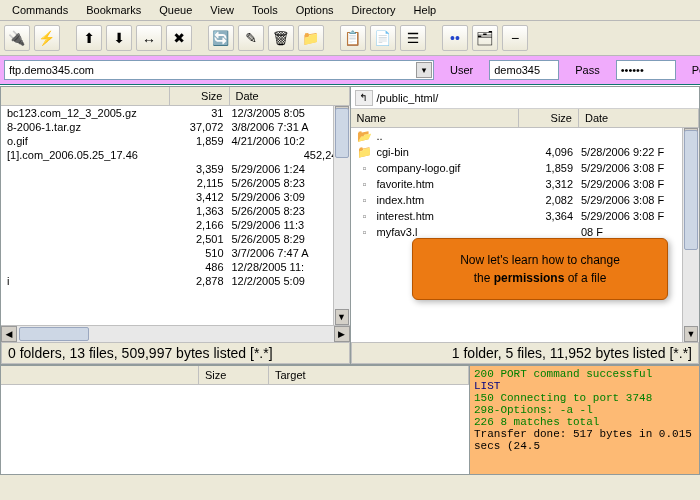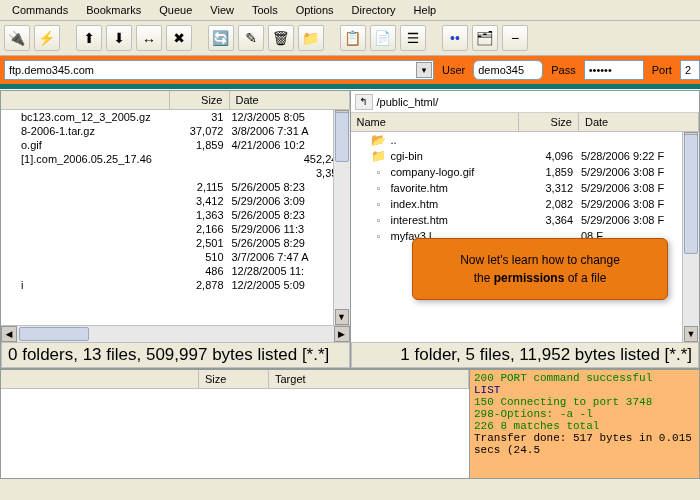--- a/index.html
+++ b/index.html
@@ -9,21 +9,21 @@
   
   .menubar { display:flex; gap:2px; padding:2px 4px; background:#ece9d8; border-bottom:1px solid #b8b8b8;}
   .menubar span { padding:2px 8px; cursor:default; }
 
   
   .toolbar { display:flex; align-items:center; gap:4px; padding:4px 4px; border-bottom:1px solid #b8b8b8;}
   .tbtn { width:26px; height:26px; border:1px solid #c0c0c0; background:linear-gradient(#fff,#ece9d8); display:flex; align-items:center; justify-content:center; font-size:14px; border-radius:2px;}
   .tsep { width:8px; }
 
   
-  .connbar { display:flex; align-items:center; gap:6px; padding:4px 4px; border-bottom:5px solid #0f766e; background:#f97316;}
+  .connbar { display:flex; align-items:center; gap:14px; padding:4px 4px; border-bottom:1px solid #0f766e; background:#f0abfc;}
   .connbar input { font: inherit; padding:2px 4px; border:1px solid #7f9db9; background:#fff; height:20px;}
   .connbar .host-wrap { position:relative; }
   .connbar .host-wrap input { width:430px; padding-right:20px;}
   .connbar .host-drop { position:absolute; right:2px; top:2px; width:16px; height:16px; background:#e3e3e3; border:1px solid #999; display:flex; align-items:center; justify-content:center; font-size:9px;}
   .connbar label { padding:0 2px; }
 
   
   .main { display:flex; height:280px; border-top:1px solid #fff;}
   .panel { flex:1; background:#fff; border:1px solid #919b9c; display:flex; flex-direction:column; overflow:hidden;}
   .panel.left { border-right:none;}
@@ -32,31 +32,31 @@
   .list-head { display:flex; background:#ece9d8; border-bottom:1px solid #c0c0c0; font-size:11px;}
   .list-head div { padding:3px 6px; border-right:1px solid #c0c0c0;}
   .col-name { flex:1; }
   .col-size { width:60px; text-align:right; }
   .col-date { width:120px; }
   .list-body { flex:1; overflow:hidden; position:relative;}
   .vscroll { position:absolute; right:0; top:0; bottom:0; width:17px; background:#e8e8e8; border-left:1px solid #c0c0c0;}
   .vscroll .thumb { position:absolute; left:1px; right:1px; top:2px; height:50px; background:#cdd7e5; border:1px solid #9aa7bf; border-radius:2px;}
   .vscroll .arr { position:absolute; left:1px; right:1px; height:16px; background:#d4d0c8; border:1px solid #999; display:flex; align-items:center; justify-content:center; font-size:9px;}
   .vscroll .arr.up { top:0;} .vscroll .arr.dn { bottom:0;}
-  .row { display:flex; padding:1px 6px; align-items:center;margin-left:14px; }
+  .row { display:flex; padding:1px 6px; align-items:center; }
   .row .ico { width:16px; height:14px; margin-right:4px; display:inline-flex; align-items:center; justify-content:center; font-size:11px;}
   .row .nm { flex:1; white-space:nowrap; overflow:hidden; text-overflow:ellipsis;}
   .row .sz { width:60px; text-align:right;}
   .row .dt { width:120px; padding-left:8px;}
   .hscroll { height:17px; background:#e8e8e8; border-top:1px solid #c0c0c0; position:relative;}
   .hscroll .arr { position:absolute; top:0; bottom:0; width:16px; background:#d4d0c8; border:1px solid #999; display:flex; align-items:center; justify-content:center; font-size:9px;}
   .hscroll .arr.l{left:0;} .hscroll .arr.r{right:0;}
   .hscroll .thumb{position:absolute; top:1px; bottom:1px; left:18px; width:70px; background:#cdd7e5; border:1px solid #9aa7bf; border-radius:2px;}
 
-  .statusbar { background:#ece9d8; border:1px solid #c0c0c0; padding:2px 6px; font-size:17px; }
+  .statusbar { background:#ece9d8; border:1px solid #c0c0c0; padding:2px 6px; font-size:14px; }
 
   
   .bottom { display:flex; height:110px; }
   .queue { flex:1; background:#fff; border:1px solid #919b9c; display:flex; flex-direction:column;}
   .log { width:230px; background:#fdba74; border:1px solid #919b9c; border-left:none; font-family:"Courier New",monospace; font-size:11px; padding:2px 4px; overflow:hidden;}
   .log .ok { color:#008000;}
   .log .info { color:#000080;}
 
   
   .callout { position:absolute; left:412px; top:238px; width:256px; padding:12px 14px; background:#ec7a13; color:#000; border:1px solid #b55400; border-radius:6px; box-shadow:2px 2px 6px rgba(0,0,0,.3); text-align:center; font-size:12px; line-height:1.5;}
@@ -104,21 +104,21 @@
   <div class="tbtn">🗂</div>
   <div class="tbtn">−</div>
 </div>
 
 <div class="connbar">
   <div class="host-wrap">
     <input value="ftp.demo345.com" style="">
     <div class="host-drop">▾</div>
   </div>
   <label>User</label>
-  <input style="width: 70px; border-radius: 6px;" value="demo345">
+  <input style="width: 70px;" value="demo345">
   <label>Pass</label>
   <input style="width: 60px;" type="password" value="******">
   <label>Port</label>
   <input style="width: 20px;" value="2">
 </div>
 
 <div class="main">
 
   <div class="panel left">
     <div class="list-head">
@@ -142,20 +142,21 @@
             <span class="sz">1,859</span>
             <span class="dt">4/21/2006 10:2</span>
           </div>
           <div class="row">
             <span class="nm">[1].com_2006.05.25_17.46</span>
             <span class="sz">452,245</span>
           </div>
           <div class="row">
             <span class="nm"></span>
             <span class="sz">3,359</span>
+            <span class="dt">5/29/2006 1:24</span>
           </div>
           <div class="row">
             <span class="nm"></span>
             <span class="sz">2,115</span>
             <span class="dt">5/26/2005 8:23</span>
           </div>
           <div class="row">
             <span class="nm"></span>
             <span class="sz">3,412</span>
             <span class="dt">5/29/2006 3:09</span>

